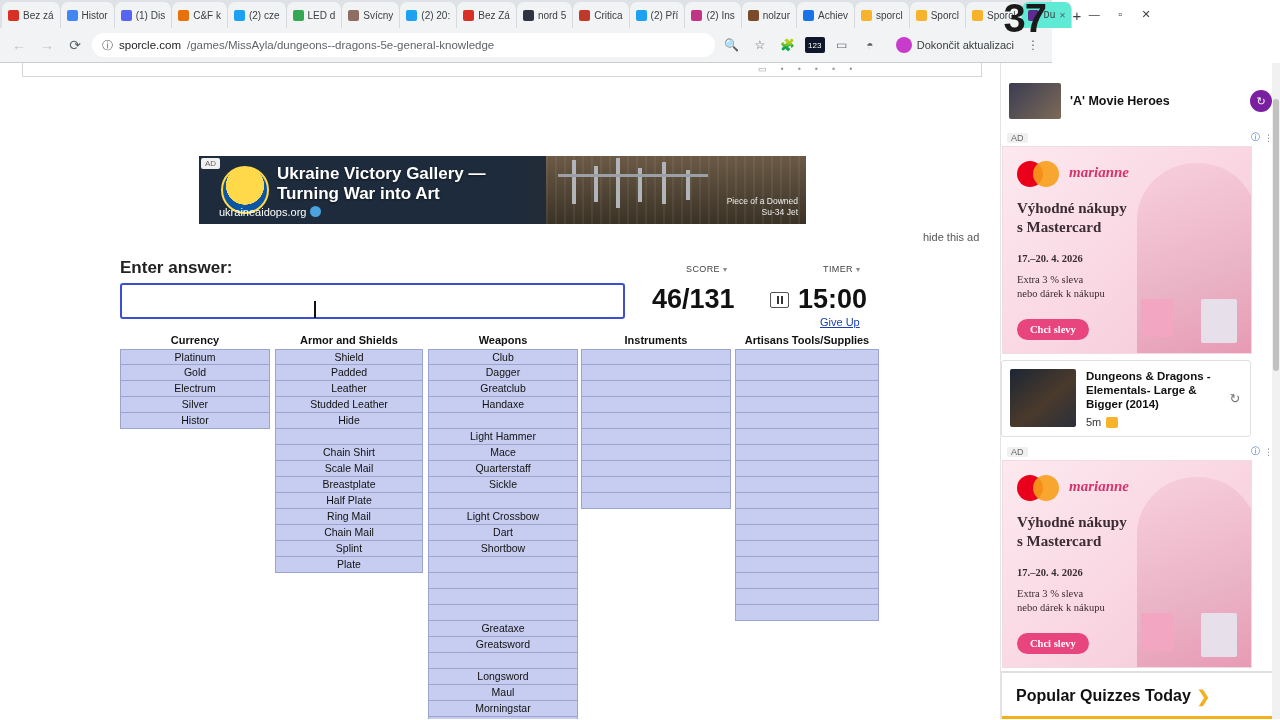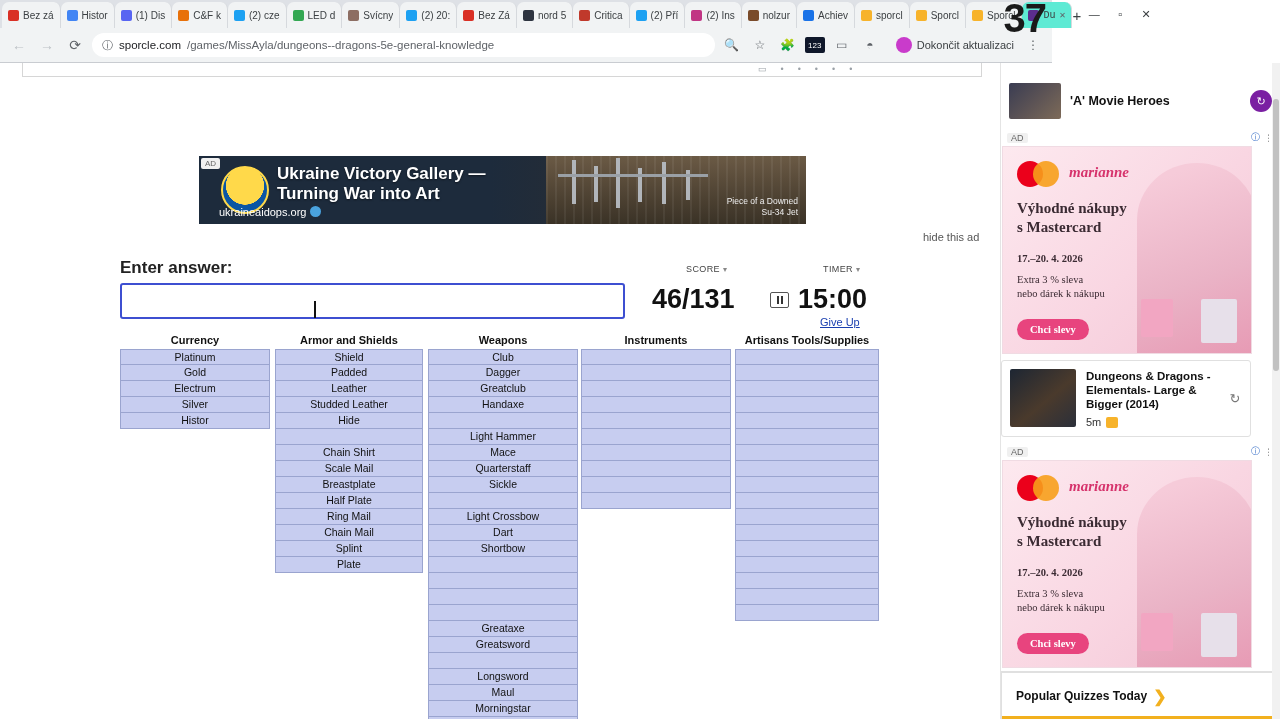--- a/index.html
+++ b/index.html
@@ -433,21 +433,21 @@
     position: absolute;
     left: 0; bottom: 0;
     width: 280px; height: 48px;
     border-top: 2px solid #e0e0e0;
     border-left: 1px solid #e0e0e0;
     background: #fff;
     display: flex; align-items: center;
     padding-left: 14px;
   }
   #popular-box .pt {
-    font-size: 12px; font-weight: bold; color: #111;
+    font-size: 16px; font-weight: bold; color: #111;
   }
   #popular-box .arrow {
     color: #f2b01e; font-size: 16px; margin-left: 6px; font-weight: bold;
   }
   #popular-underline {
     position: absolute; left: 0; bottom: 0;
     width: 280px; height: 3px; background: #f2b01e;
   }
   
   #page-scrollbar {

